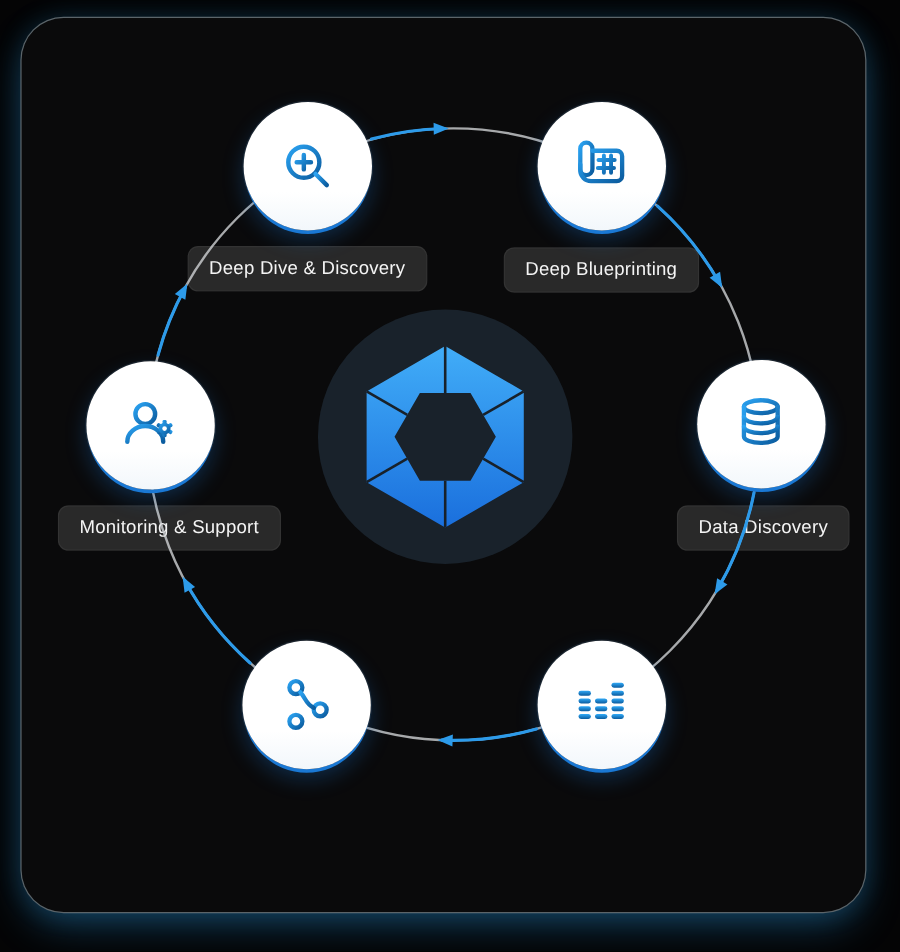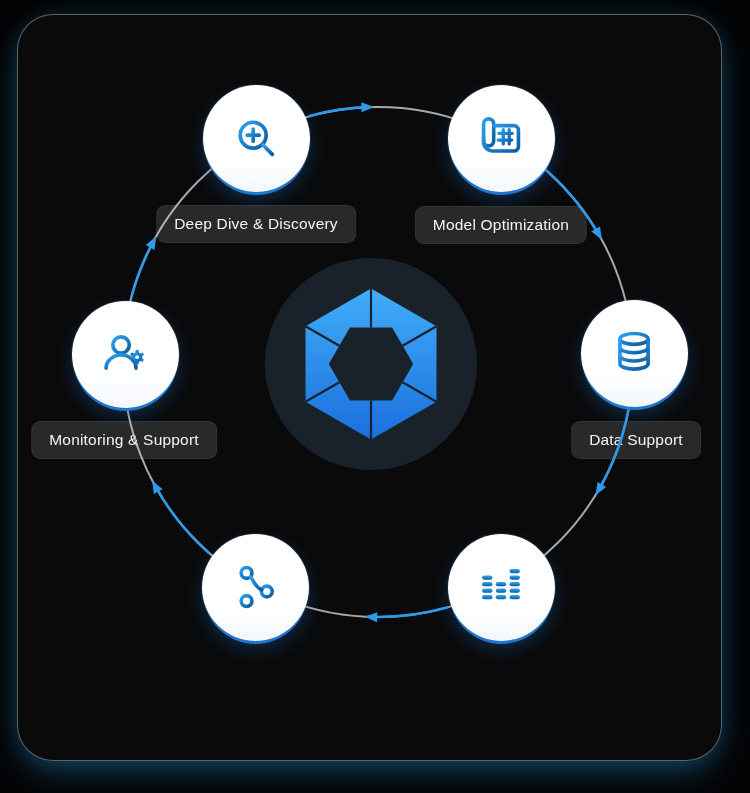--- a/index.html
+++ b/index.html
@@ -37,23 +37,23 @@
       <linearGradient id="hexg" x1="0" y1="0" x2="0" y2="1">
         <stop offset="0" stop-color="#41adf8"></stop>
           <stop offset="1" stop-color="#1a6fdd"></stop>
       </linearGradient>
     </defs>
   </svg>
 
   <div class="panel"></div>
 
   <div class="pill" style="left:256px;top:224px"><span>Deep Dive &amp; Discovery</span></div>
-  <div class="pill" style="left:501px;top:225px"><span>Model Optimization</span></div>
-  <div class="pill" style="left:636px;top:440px"><span>Data Support</span></div>
-  <div class="pill" style="left:124px;top:440px"><span>Monitoring &amp; Support</span></div>
+  <div class="pill" style="left:501px;top:225px"><span>Deep Blueprinting</span></div>
+  <div class="pill" style="left:636px;top:440px"><span>Data Discovery</span></div>
+  <div class="pill" style="left:141px;top:440px"><span>Monitoring &amp; Support</span></div>
 
   <svg class="ring-svg" width="750" height="793" viewBox="0 0 750 793">
     <defs>
       <marker id="arrow" markerUnits="userSpaceOnUse" markerWidth="15" markerHeight="13" refX="10" refY="6.5" orient="auto">
         <path d="M1 1.5 L13.5 6.5 L1 11.5 Z" fill="#2d9bea"></path>
       </marker>
     </defs>
     <circle cx="378" cy="362" r="255" fill="none" stroke="#d3d6d9" stroke-opacity=".78" stroke-width="2"></circle>
     <g fill="none" stroke="#2d9bea" stroke-width="2.6" stroke-linecap="round">
       <path d="M309.4 115.9 A255 255 0 0 1 370.4 107.1" marker-end="url(#arrow)"></path>

